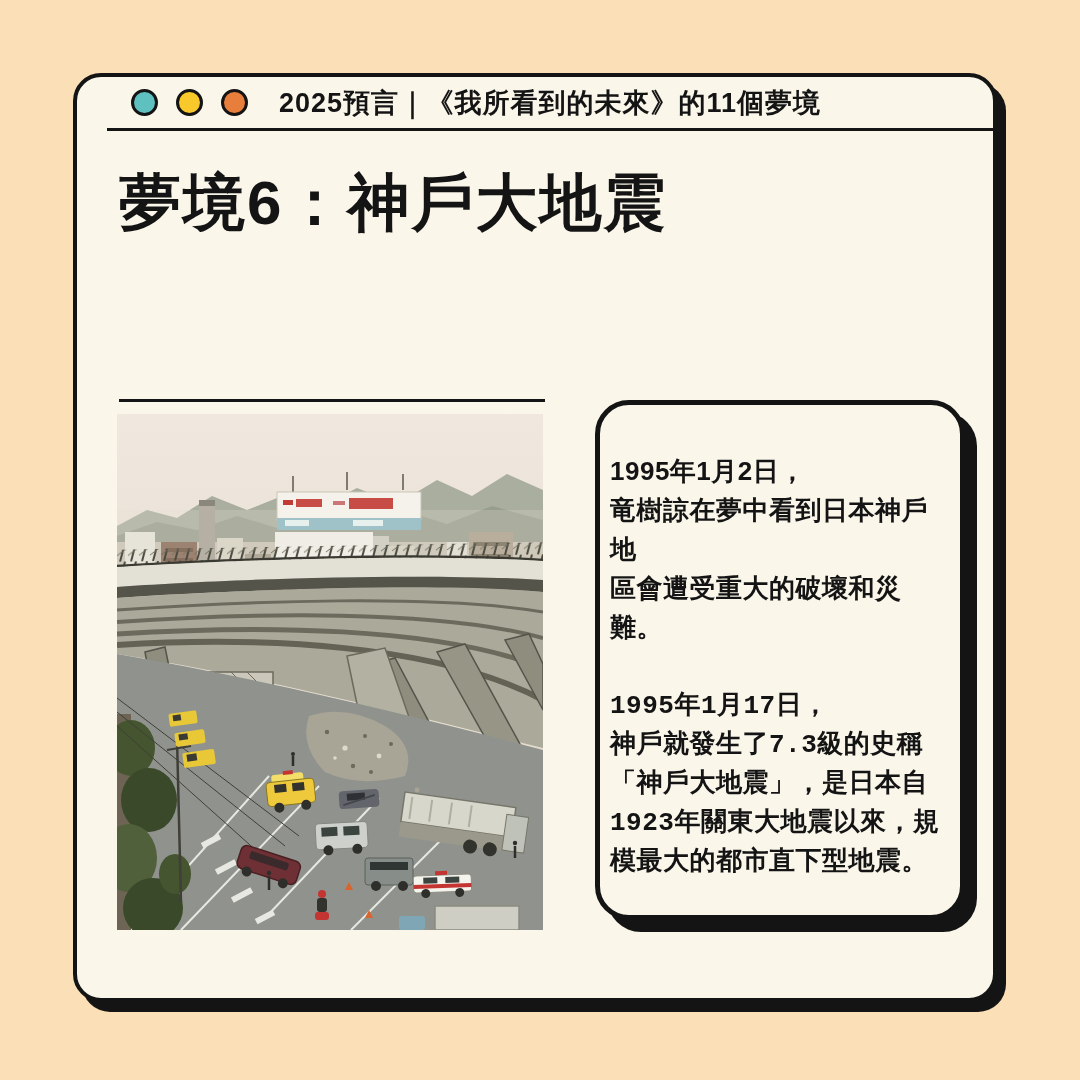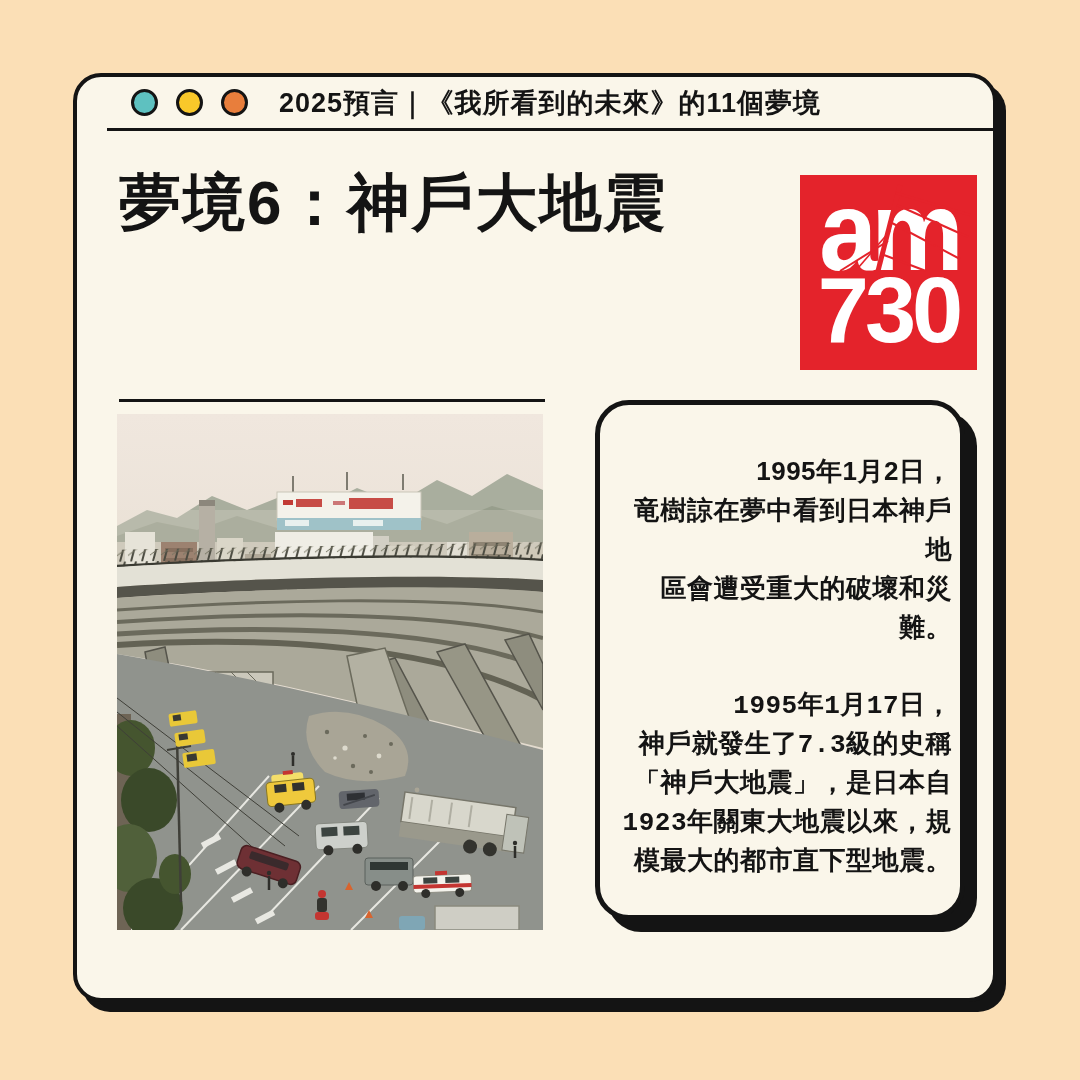--- a/index.html
+++ b/index.html
@@ -48,56 +48,41 @@
   }
   .infobox {
     position:absolute; left:518px; top:323px; width:370px; height:520px;
     background:#FAF6EA; border:5px solid #141414; border-radius:34px;
     box-shadow:12px 12px 0 #141414;
     display:flex; flex-direction:column; justify-content:center;
     padding:30px 8px 16px 10px;
   }
   .infobox p {
     font-size:26px; font-weight:700; color:#141414; line-height:1.5;
-    white-space:pre-line; letter-spacing:0.5px;text-align:right;
+    white-space:pre-line; letter-spacing:0.5px;
   }
   .infobox p + p { margin-top:40px;font-family:Liberation Mono, monospace; }
 </style>
 </head>
 <body>
 
 <div class="canvas">
   <div class="card">
 
     <div class="titlebar">
       <div class="dots">
         <span class="dot dot-teal"></span>
         <span class="dot dot-yellow"></span>
         <span class="dot dot-orange"></span>
       </div>
       <div class="titlebar-title">2025預言｜《我所看到的未來》的11個夢境</div>
     </div>
 
     <div class="heading">夢境6：神戶大地震</div>
 
-    <div class="logo">
-      <div class="am">am</div>
-      <div class="n730">730</div>
-      <svg class="cables" width="177" height="195" viewBox="0 0 177 195">
-        <g stroke="#E4232B" fill="none">
-          <line x1="78" y1="96" x2="100" y2="10" stroke-width="5"></line>
-          <line x1="96" y1="18" x2="170" y2="40" stroke-width="2.5"></line>
-          <line x1="97" y1="30" x2="168" y2="62" stroke-width="2"></line>
-          <line x1="92" y1="48" x2="160" y2="84" stroke-width="2"></line>
-          <line x1="88" y1="66" x2="40" y2="96" stroke-width="2"></line>
-          <line x1="90" y1="56" x2="52" y2="100" stroke-width="1.6"></line>
-          <line x1="84" y1="80" x2="126" y2="96" stroke-width="2"></line>
-        </g>
-      </svg>
-    </div>
 
     <div class="photo-divider"></div>
 
     <div class="photo-frame">
       <svg width="426" height="516" viewBox="0 0 426 516" role="img" aria-label="1995年神戶大地震：倒塌的阪神高速公路與市區街道">
         <defs>
           <linearGradient id="sky" x1="0" y1="0" x2="0" y2="1">
             <stop offset="0" stop-color="#F0E7DE"></stop>
             <stop offset="0.6" stop-color="#E4DCD0"></stop>
             <stop offset="1" stop-color="#DAD3C5"></stop>

